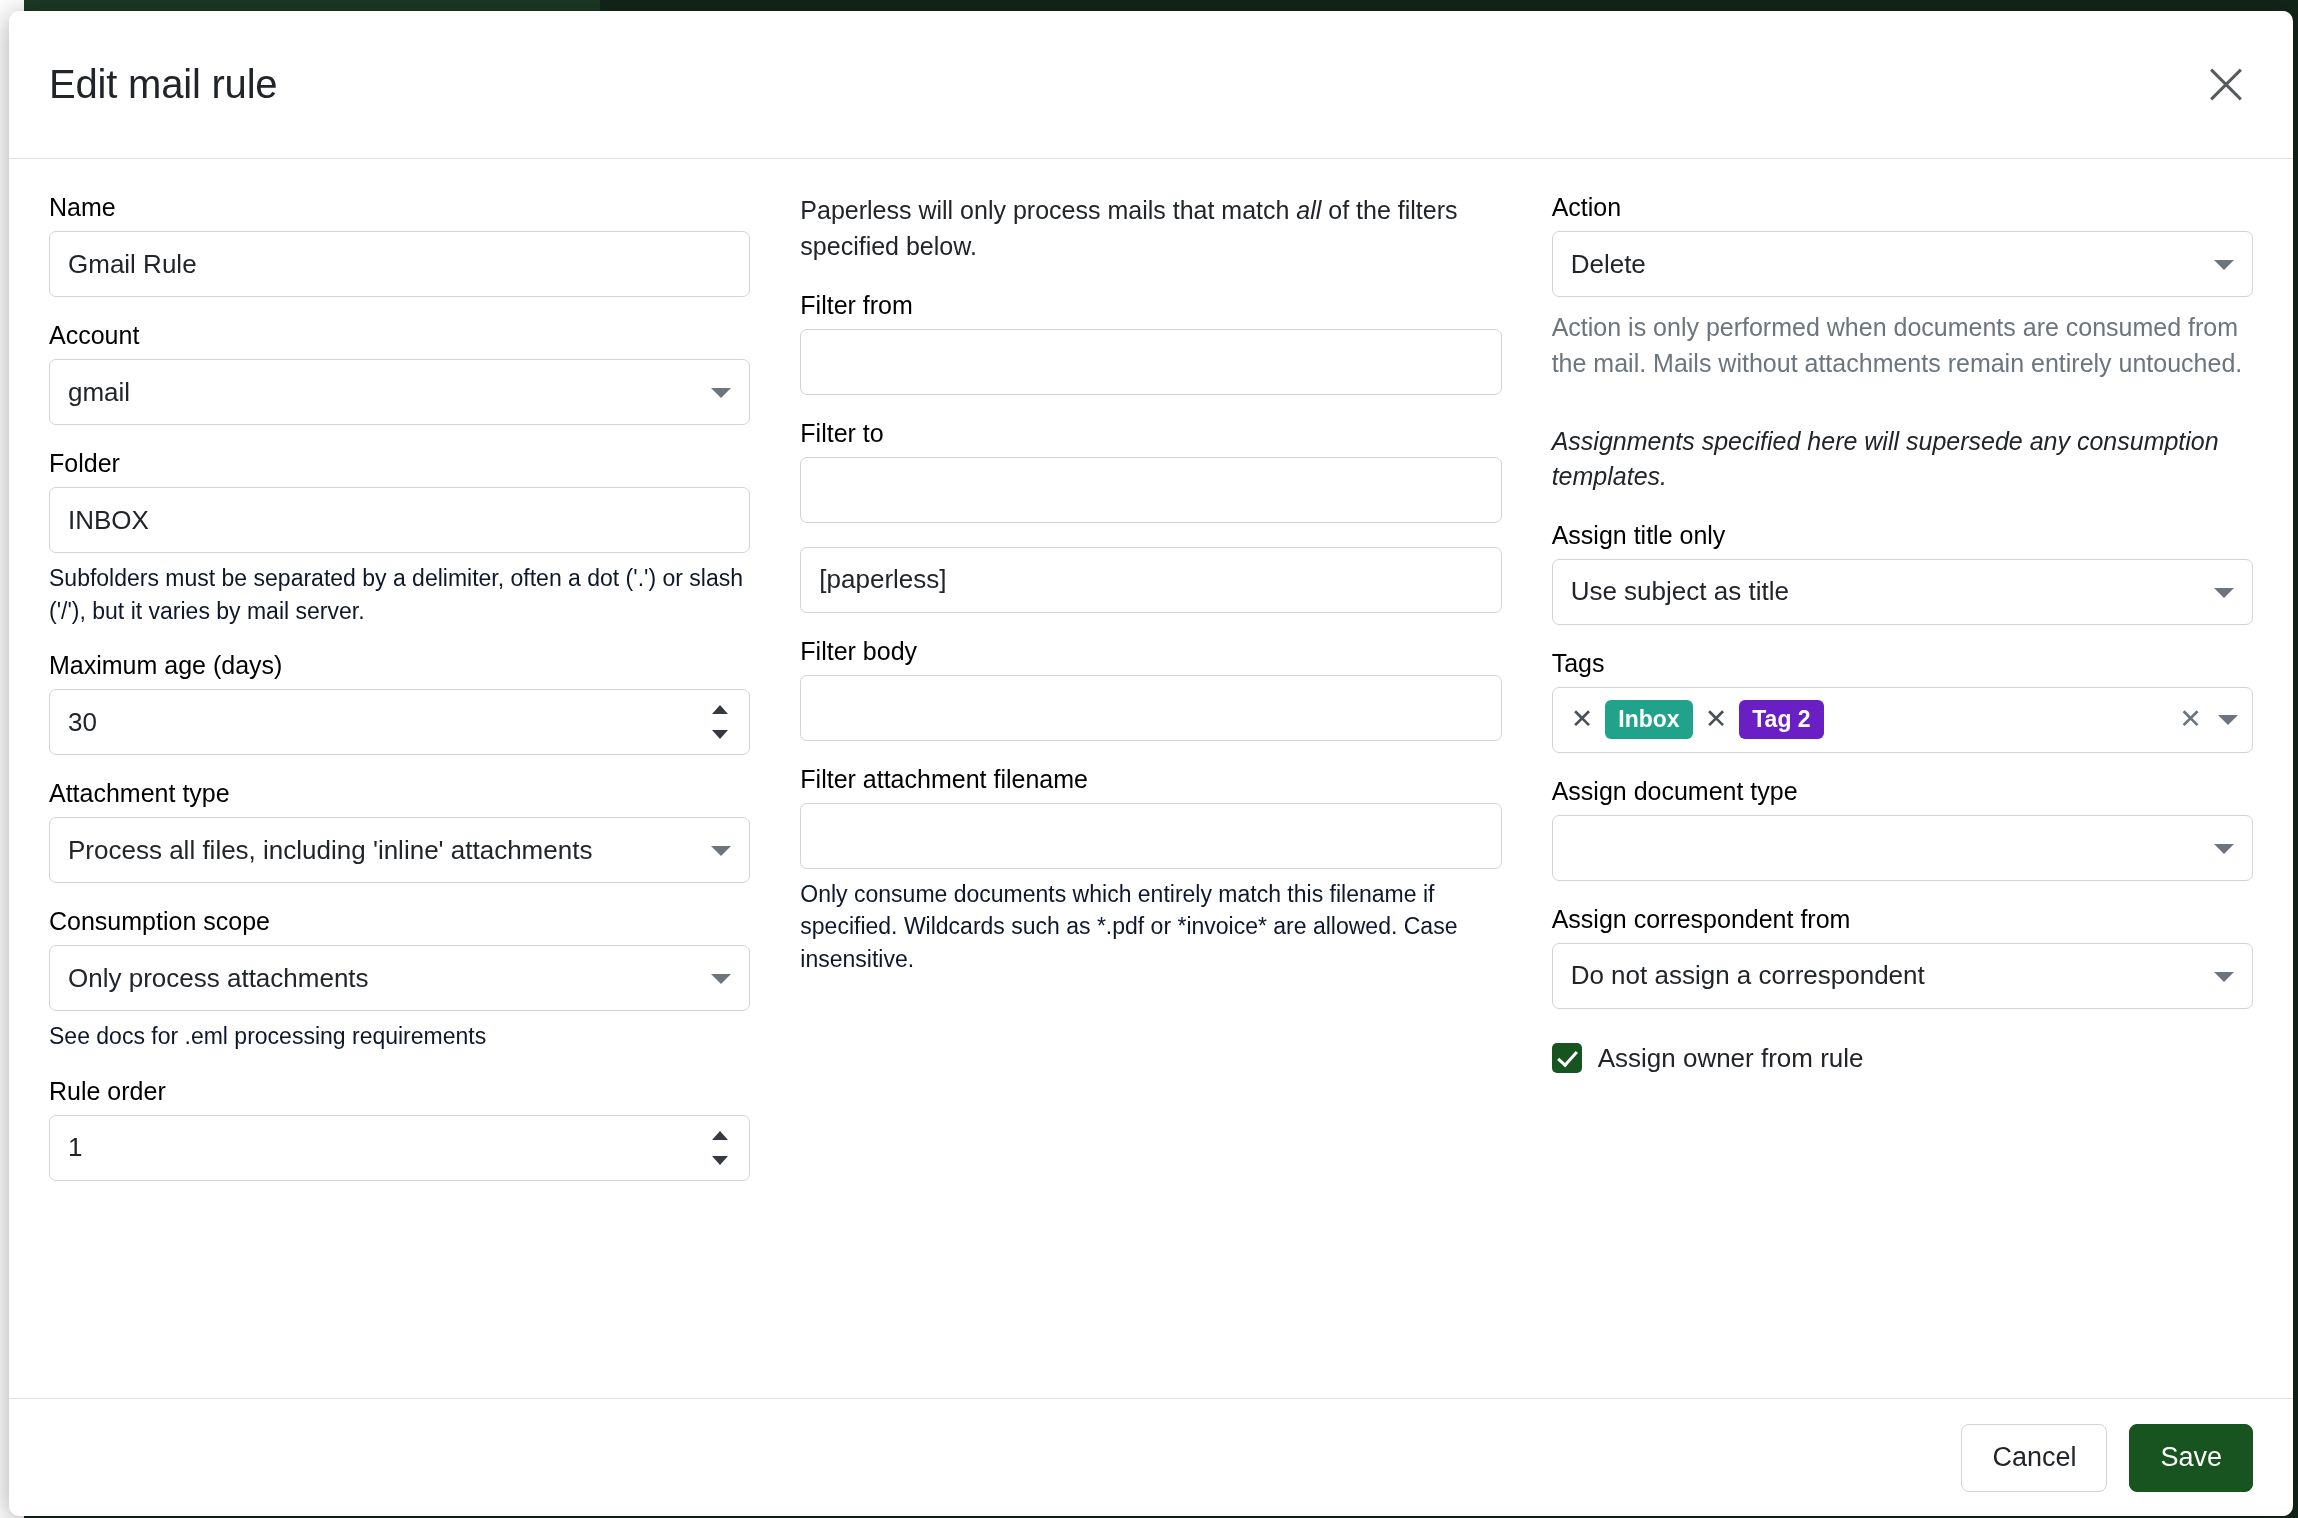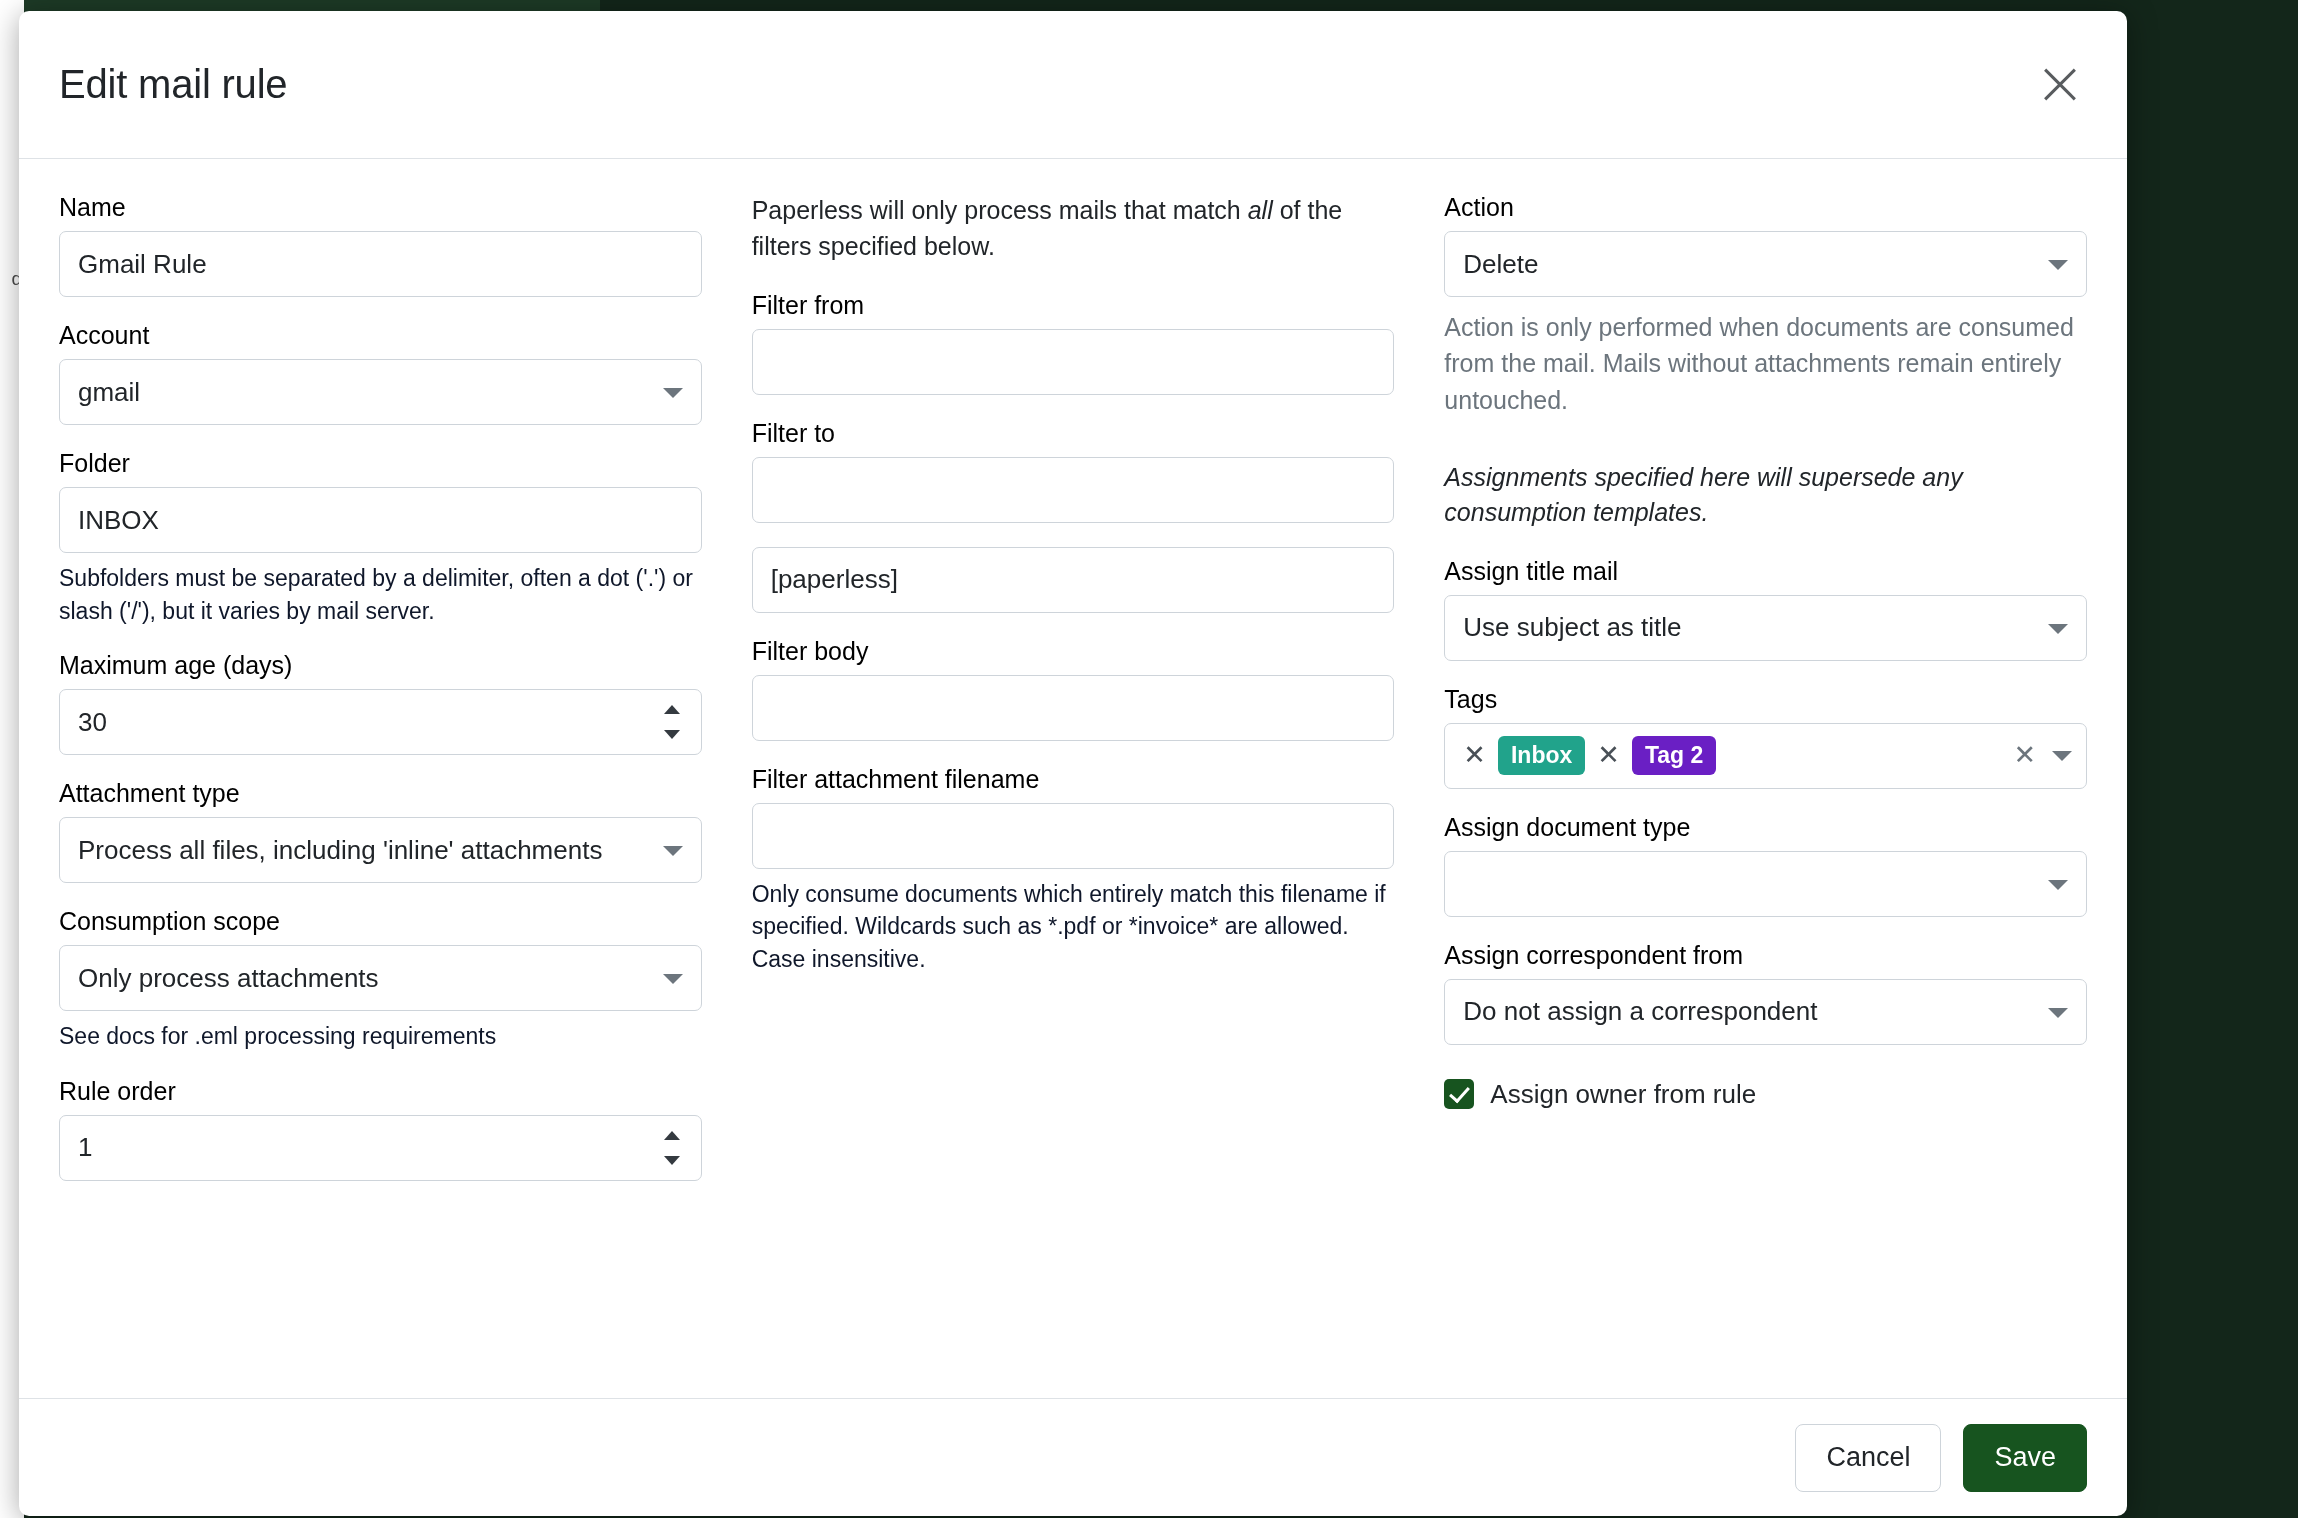--- a/index.html
+++ b/index.html
@@ -38,23 +38,23 @@
     left: 0;
     top: 268px;
     width: 22px;
     font-size: 19px;
     color: #4a4a4a;
     text-align: right;
   }
 
   .modal {
     position: absolute;
-    left: 19px;
+    left: 9px;
     top: 11px;
-    width: 2108px;
+    width: 2284px;
     height: 1505px;
     background: #ffffff;
     border-radius: 10px;
     box-shadow: 0 4px 30px rgba(0,0,0,0.35);
     display: flex;
     flex-direction: column;
     overflow: hidden;
   }
 
   .modal-header {
@@ -413,21 +413,21 @@
         <div class="select">
           <span>Delete</span>
           <span class="caret"></span>
         </div>
         <div class="action-hint">Action is only performed when documents are consumed from the mail. Mails without attachments remain entirely untouched.</div>
       </div>
 
       <p class="note-italic">Assignments specified here will supersede any consumption templates.</p>
 
       <div class="field">
-        <label class="lbl">Assign title mail</label>
+        <label class="lbl">Assign title only</label>
         <div class="select">
           <span>Use subject as title</span>
           <span class="caret"></span>
         </div>
       </div>
 
       <div class="field">
         <label class="lbl">Tags</label>
         <div class="tagbox">
           <div class="tag-items">

